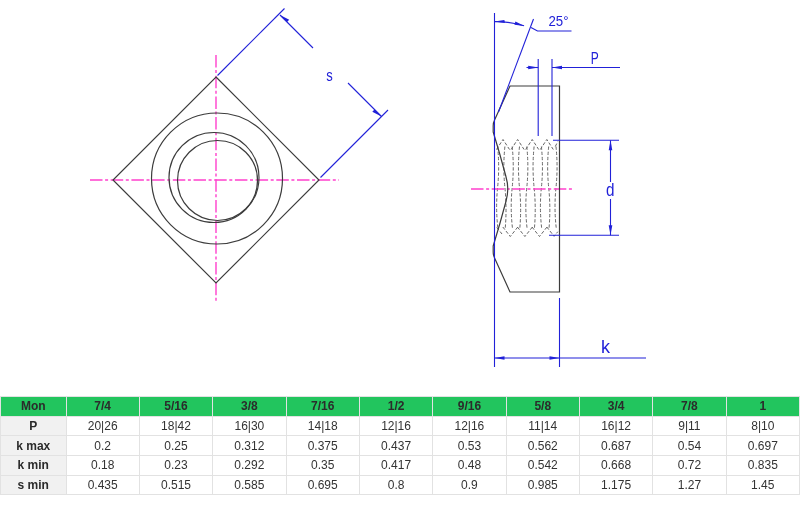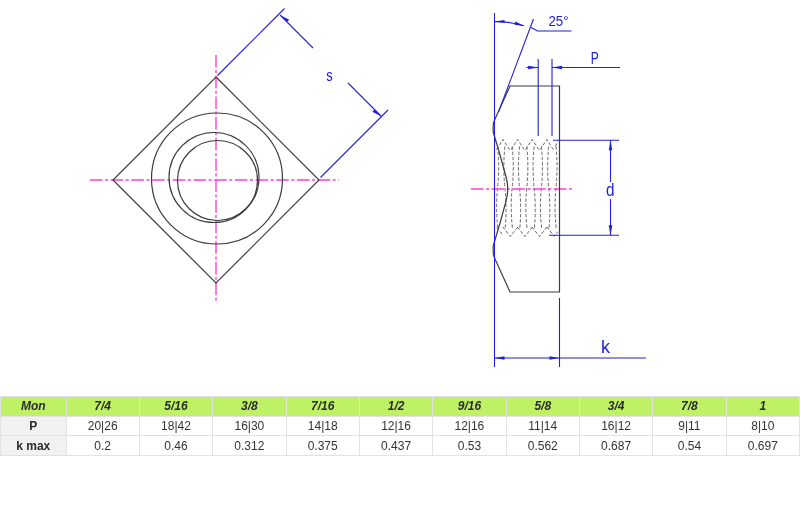--- a/index.html
+++ b/index.html
@@ -1,21 +1,21 @@
 <!DOCTYPE html>
 <html><head>
 <meta charset="utf-8">
 <style>
 html,body{margin:0;padding:0;background:#ffffff;}
 #page{position:relative;width:800px;height:530px;font-family:"Liberation Sans",sans-serif;overflow:hidden;background:#fff;}
 #draw{position:absolute;top:0;left:0;}
 #tbl{position:absolute;top:396px;left:0;width:800px;border-collapse:collapse;table-layout:fixed;
  font-family:"Liberation Sans",sans-serif;font-size:12px;color:#333;}
 #tbl td{border:1px solid #e2e2e2;text-align:center;padding:0;height:18.7px;background:#fff;}
-#tbl tr.hdr td{background:#bef264;font-weight:bold;color:#2b2b2b;font-style:italic;}
+#tbl tr.hdr td{background:#22c55e;font-weight:bold;color:#2b2b2b;}
 #tbl td.lbl{background:#f1f1f1;font-weight:bold;color:#2b2b2b;}
 </style>
 </head>
 <body>
 <div id="page">
 <svg id="draw" width="800" height="396" viewBox="0 0 800 396">
   <defs></defs>
 
   <g stroke="#ff40cd" stroke-width="1.4" fill="none" stroke-dasharray="12.5 2.6 3 2.6">
     <line x1="90" y1="180" x2="339" y2="180"></line>
@@ -154,25 +154,51 @@
           <td>12|16</td>
           <td>12|16</td>
           <td>11|14</td>
           <td>16|12</td>
           <td>9|11</td>
           <td>8|10</td>
         </tr>
 <tr>
           <td class="lbl">k max</td>
           <td>0.2</td>
-          <td>0.46</td>
+          <td>0.25</td>
           <td>0.312</td>
           <td>0.375</td>
           <td>0.437</td>
           <td>0.53</td>
           <td>0.562</td>
           <td>0.687</td>
           <td>0.54</td>
           <td>0.697</td>
         </tr>
+<tr>
+          <td class="lbl">k min</td>
+          <td>0.18</td>
+          <td>0.23</td>
+          <td>0.292</td>
+          <td>0.35</td>
+          <td>0.417</td>
+          <td>0.48</td>
+          <td>0.542</td>
+          <td>0.668</td>
+          <td>0.72</td>
+          <td>0.835</td>
+        </tr>
+<tr>
+          <td class="lbl">s min</td>
+          <td>0.435</td>
+          <td>0.515</td>
+          <td>0.585</td>
+          <td>0.695</td>
+          <td>0.8</td>
+          <td>0.9</td>
+          <td>0.985</td>
+          <td>1.175</td>
+          <td>1.27</td>
+          <td>1.45</td>
+        </tr>
 </tbody>
     </table>
 </div>
 
 </body></html>

